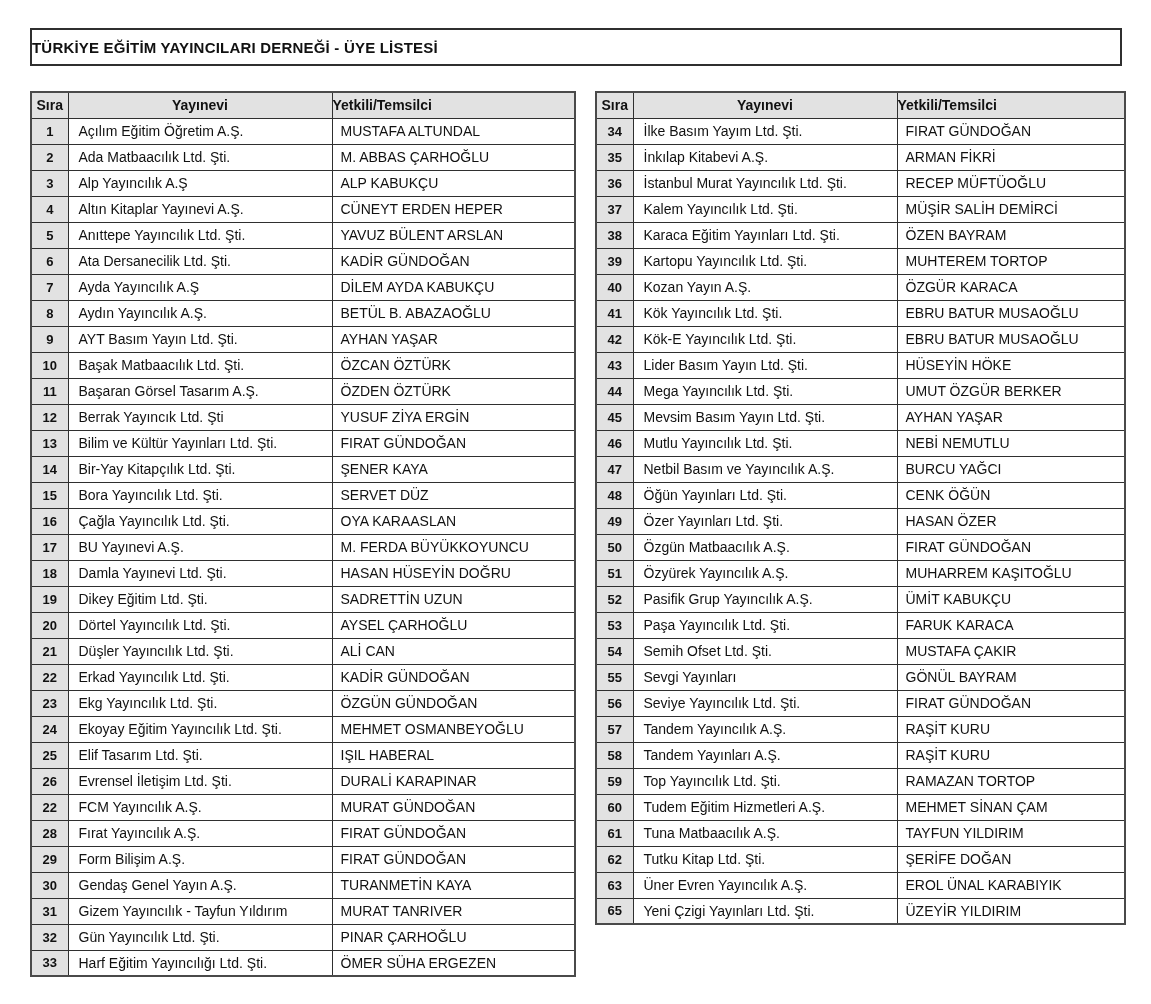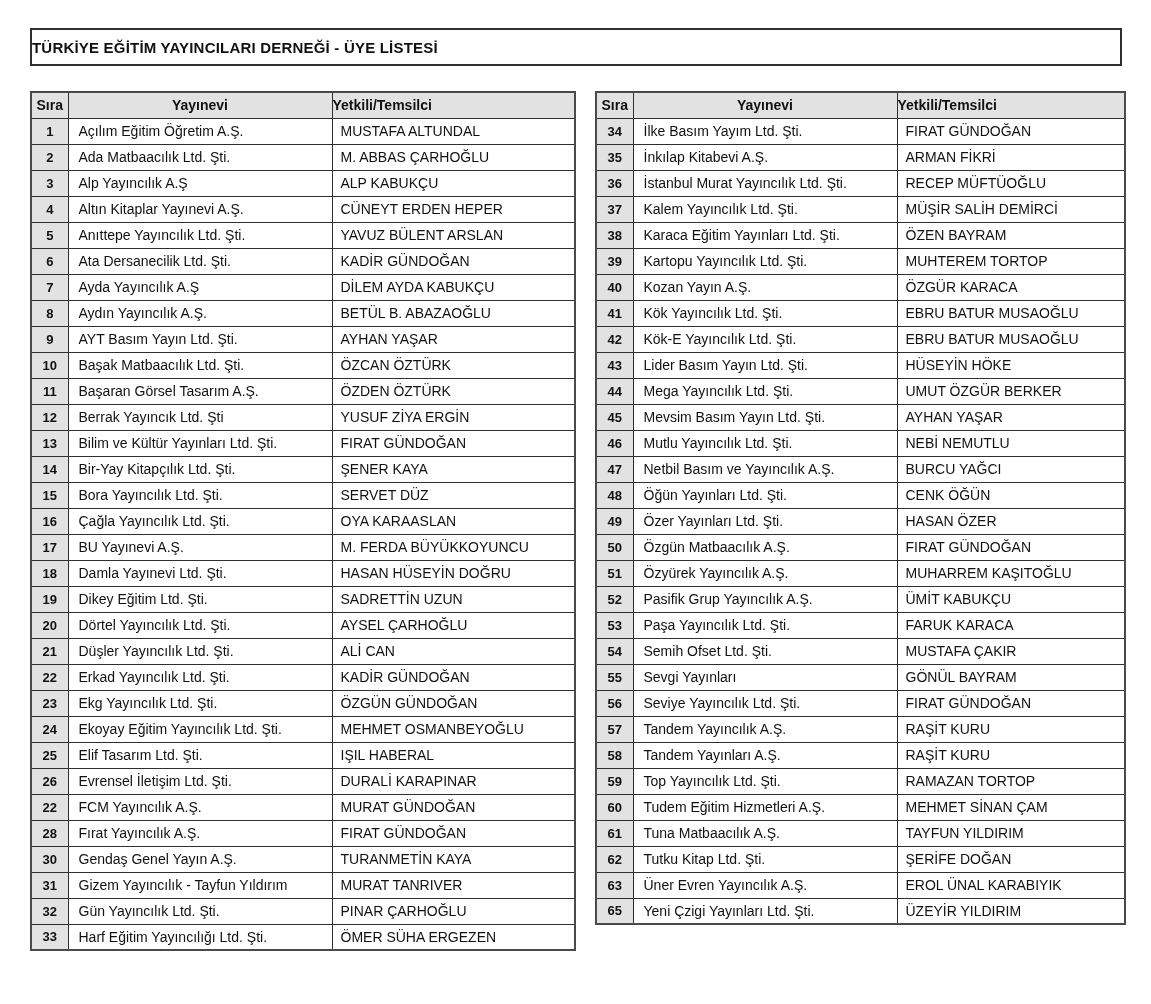--- a/index.html
+++ b/index.html
@@ -211,20 +211,25 @@
           <td class="num">22</td>
           <td class="pub">FCM Yayıncılık A.Ş.</td>
           <td class="rep">MURAT GÜNDOĞAN</td>
         </tr>
         <tr>
           <td class="num">28</td>
           <td class="pub">Fırat Yayıncılık A.Ş.</td>
           <td class="rep">FIRAT GÜNDOĞAN</td>
         </tr>
         <tr>
+          <td class="num">29</td>
+          <td class="pub">Form Bilişim A.Ş.</td>
+          <td class="rep">FIRAT GÜNDOĞAN</td>
+        </tr>
+        <tr>
           <td class="num">30</td>
           <td class="pub">Gendaş Genel Yayın A.Ş.</td>
           <td class="rep">TURANMETİN KAYA</td>
         </tr>
         <tr>
           <td class="num">31</td>
           <td class="pub">Gizem Yayıncılık - Tayfun Yıldırım</td>
           <td class="rep">MURAT TANRIVER</td>
         </tr>
         <tr>

